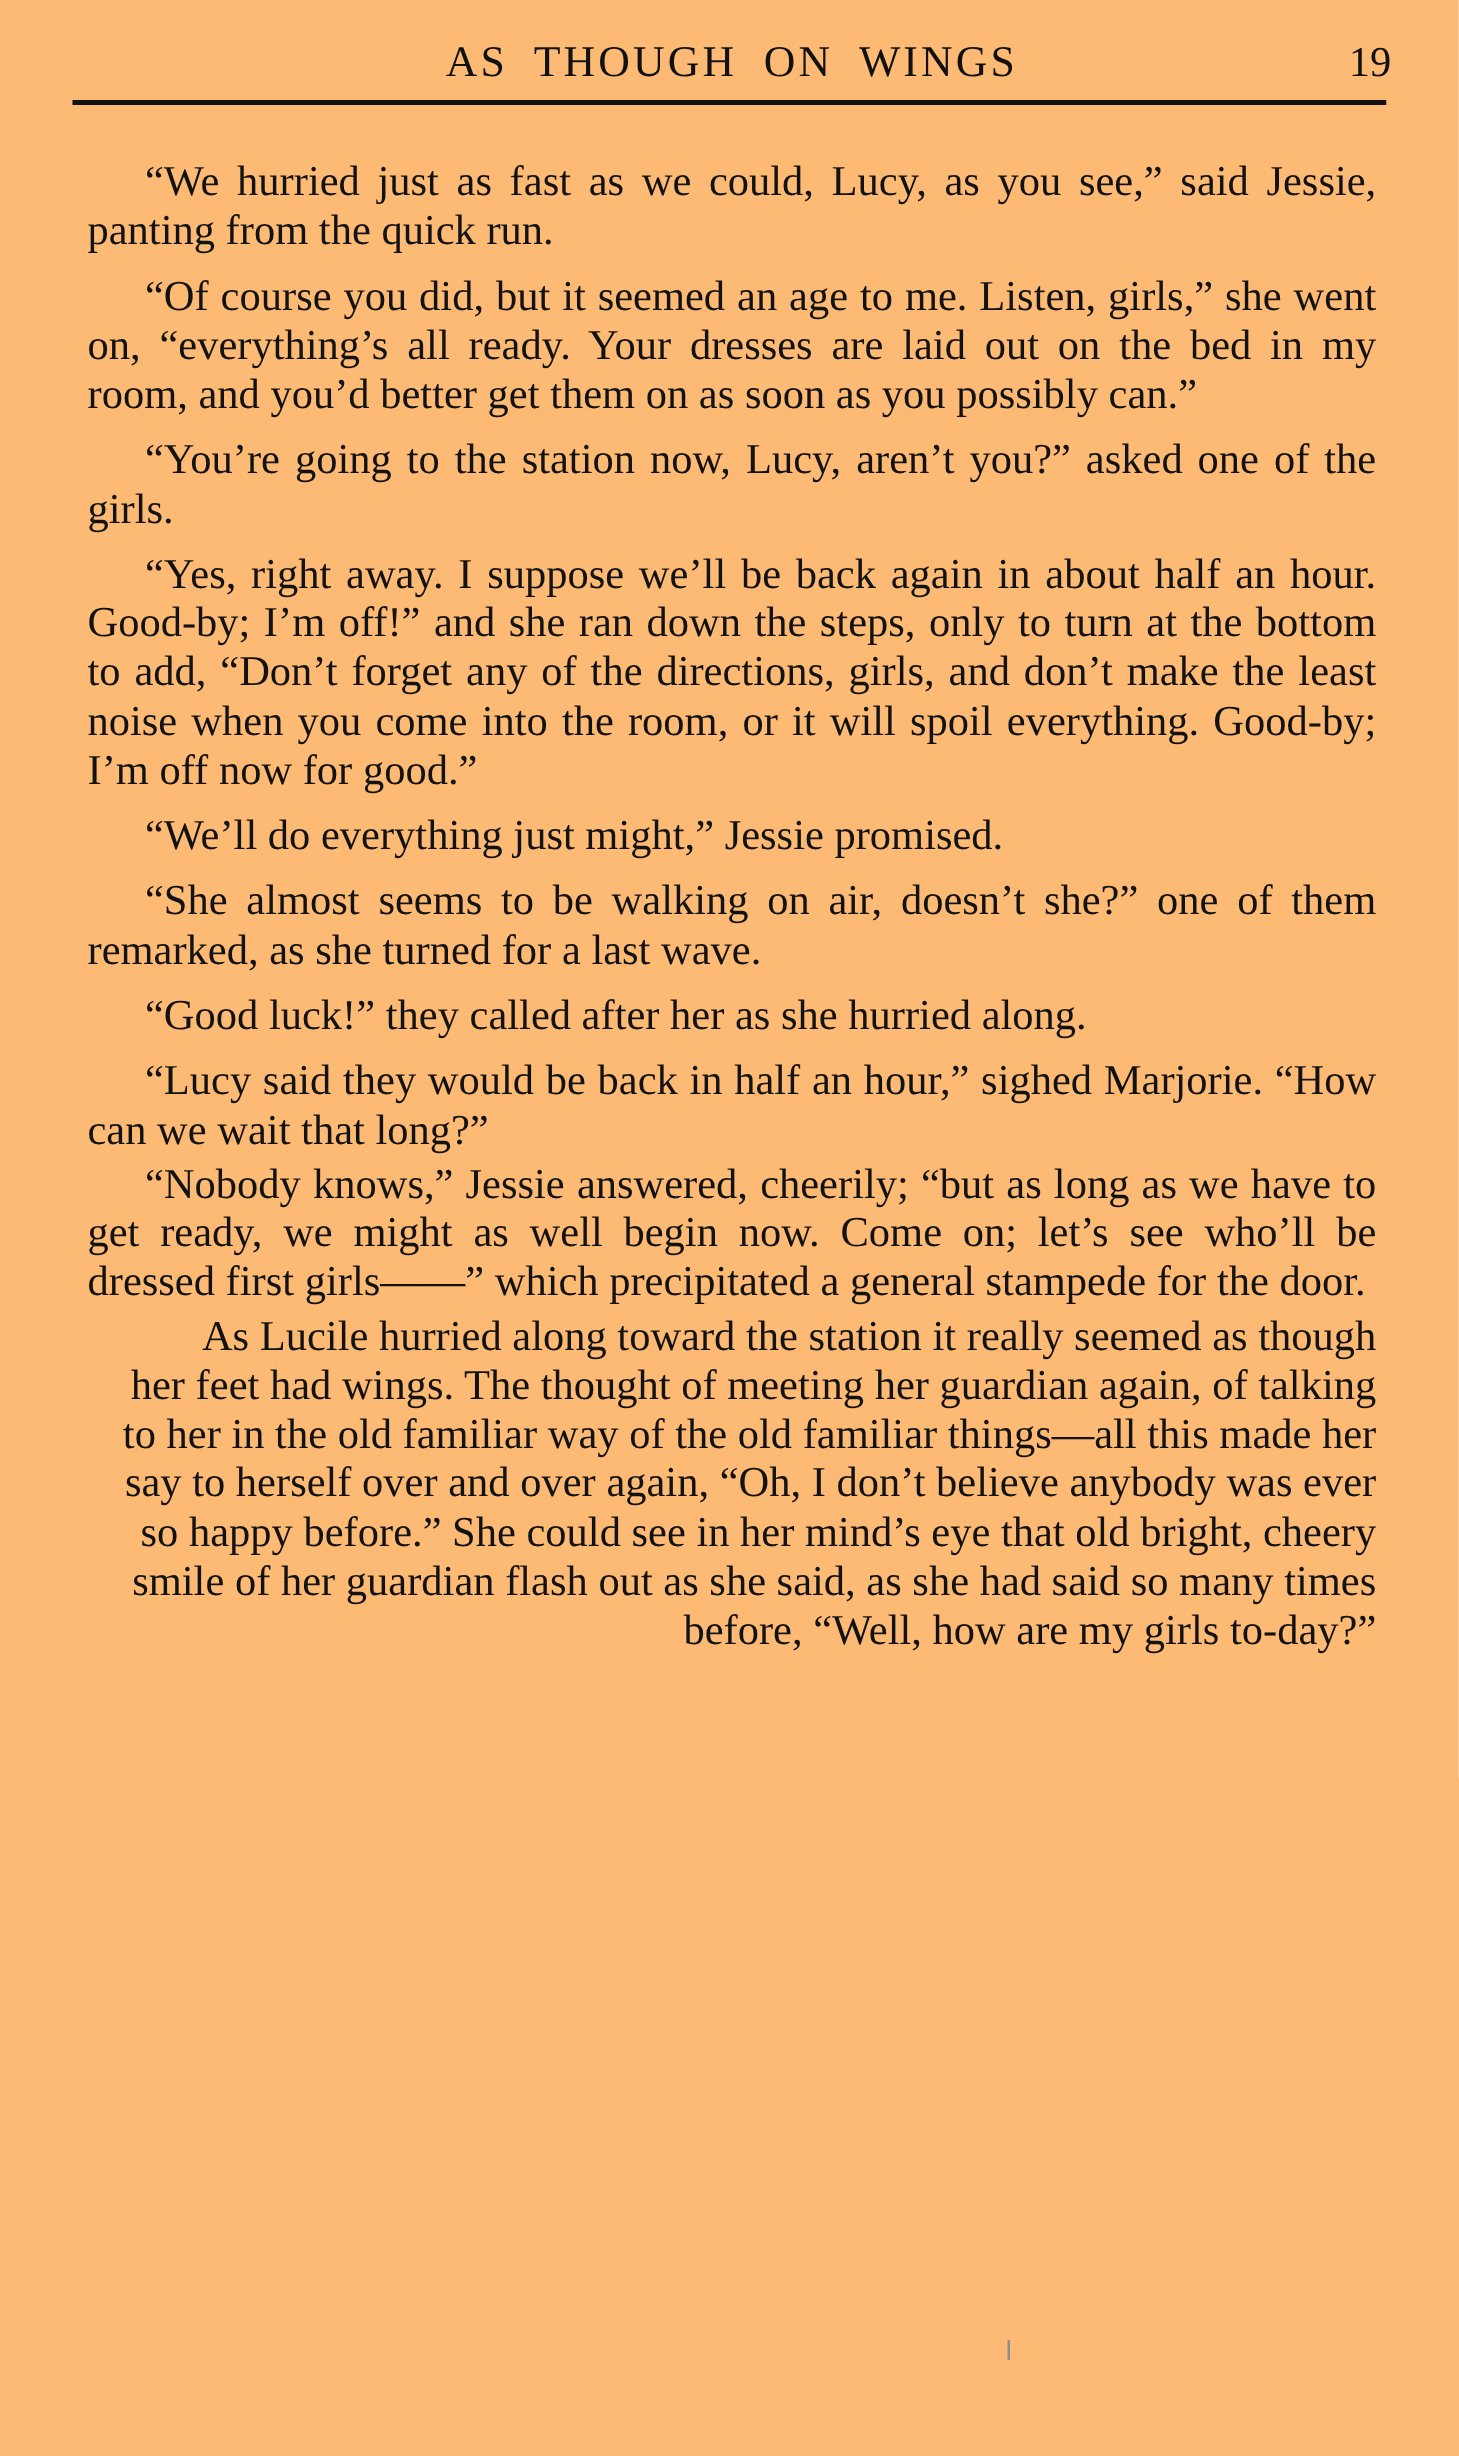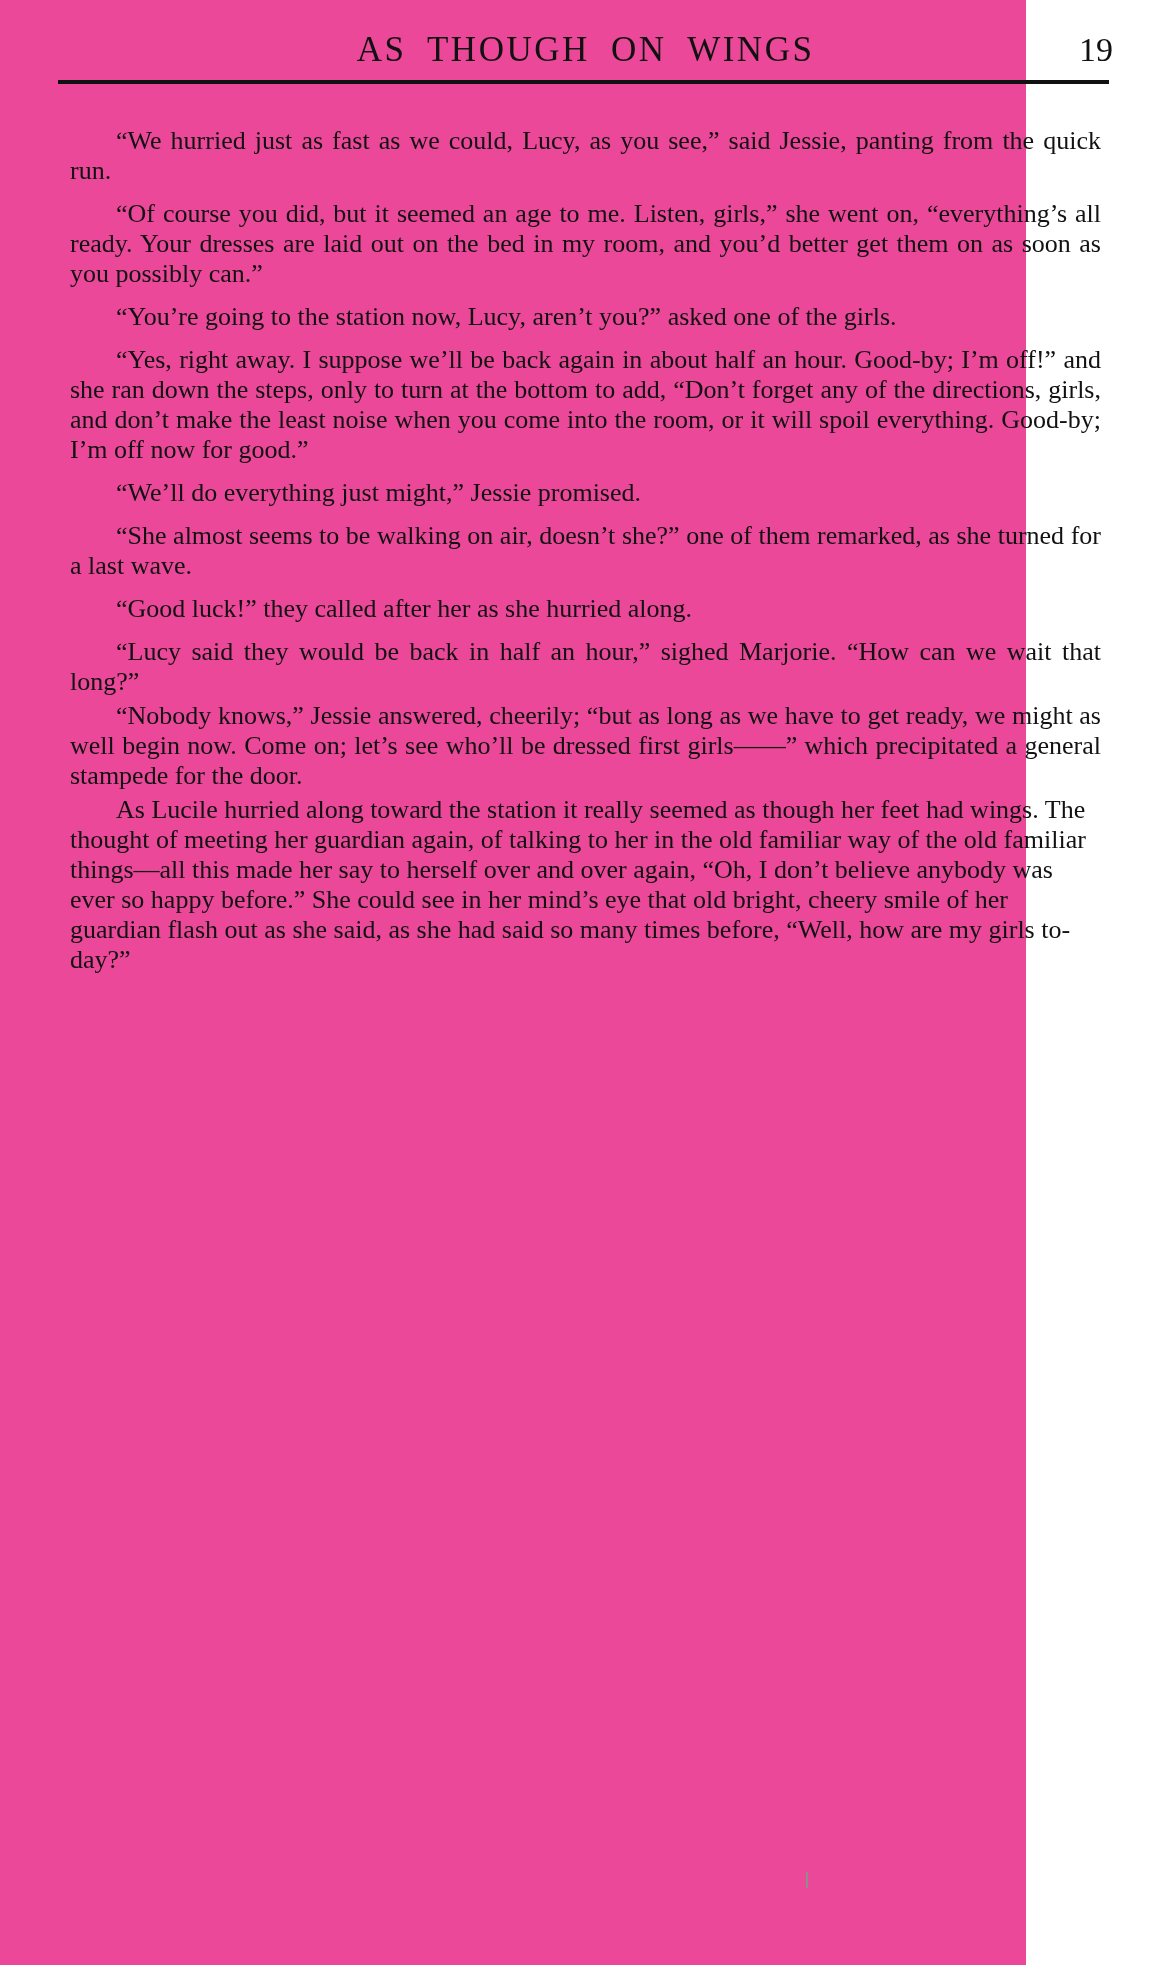--- a/index.html
+++ b/index.html
@@ -9,23 +9,23 @@
   }
   body {
     width: 1167px;
     height: 1965px;
     font-family: "Liberation Serif", serif;
     color: #1a1a1a;
     overflow: hidden;
   }
   .page {
     position: relative;
-    width: 1026px;
+    width: 1167px;
     height: 1965px;
-    background: #ec4899;
+    background: #fdba74;
     box-sizing: border-box;
     padding: 0;
   }
   .page-inner {
     position: absolute;
     left: 48px;
     top: 30px;
     width: 1075px;
   }
   .header {
@@ -54,33 +54,33 @@
     height: 0;
     border-top: 4px solid #111;
     margin: 10px 14px 0 10px;
   }
   .body-text {
     margin-top: 42px;
     padding: 0 22px 0 22px;
   }
   p {
     margin: 0 0 4px 0;
-    font-size: 26px;
+    font-size: 34px;
     line-height: 1.155;
     text-align: justify;
     text-justify: inter-word;
     text-indent: 46px;
     color: #121212;
     -webkit-font-smoothing: antialiased;
   }
   p.gap {
     margin-bottom: 13px;
   }
   p.last {
-    text-align: left;
+    text-align: right;
   }
   .tick {
     position: absolute;
     left: 806px;
     top: 1872px;
     width: 2px;
     height: 16px;
     background: #8d8d8d;
   }
 </style>

